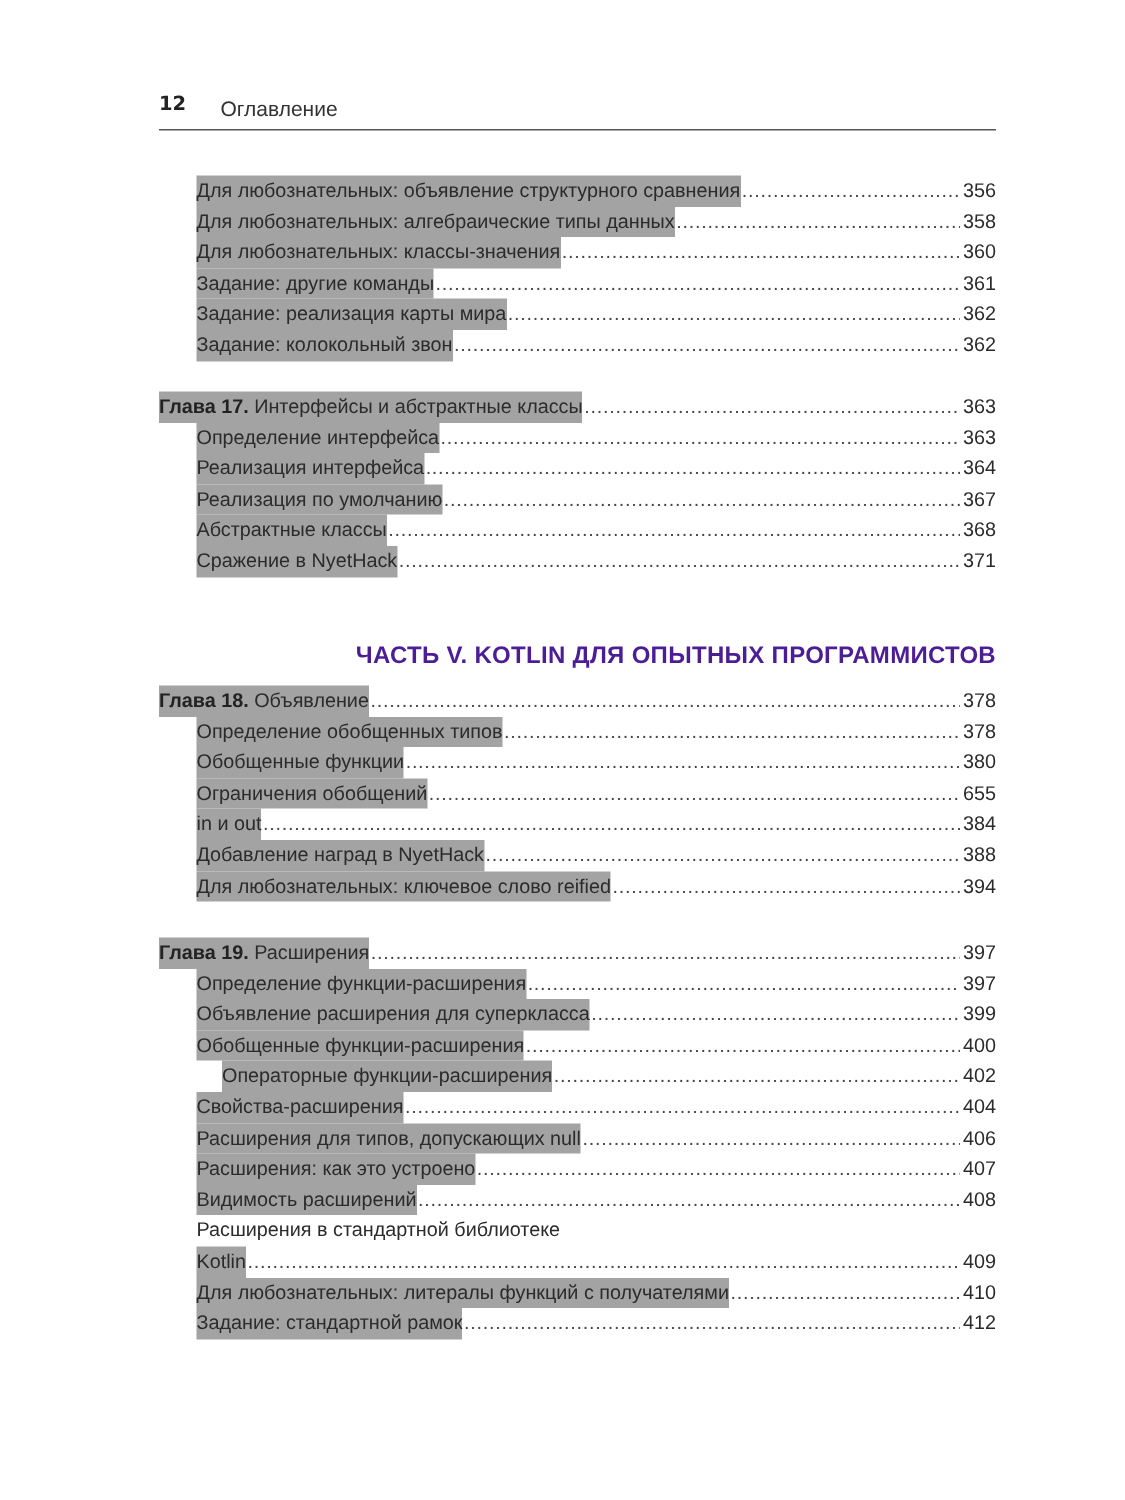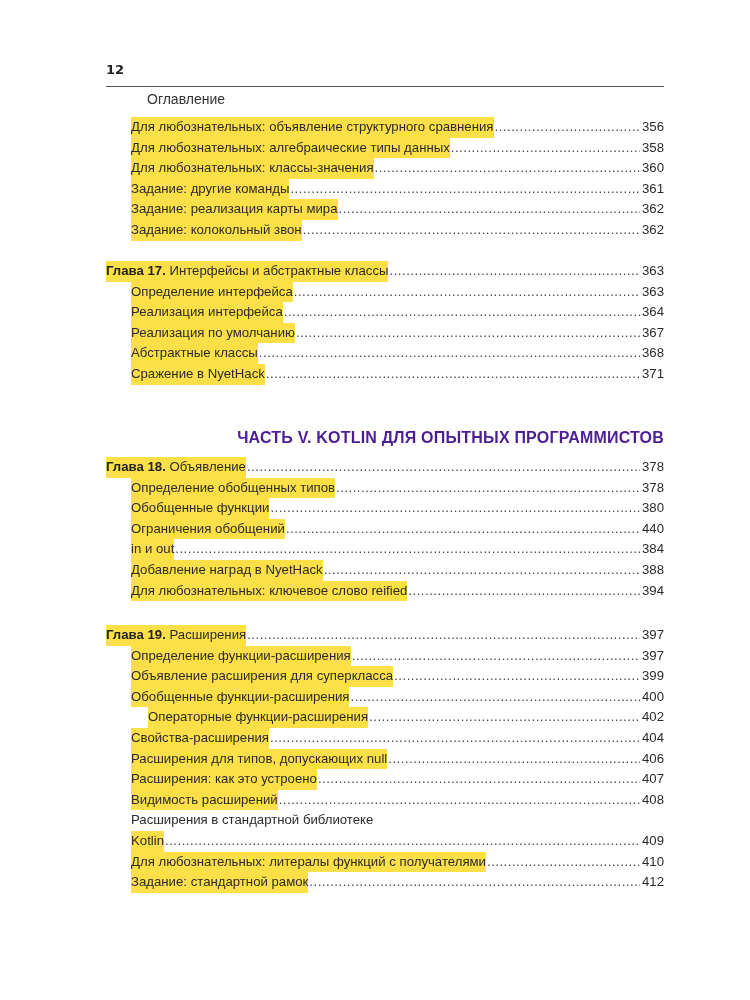--- a/index.html
+++ b/index.html
@@ -7,30 +7,30 @@
     width: 750px; height: 1000px; background: #ffffff; position: relative;
     font-family: "Liberation Sans", "DejaVu Sans", sans-serif; color: #2b2b2b;
     overflow: hidden;
   }
   .page { position: absolute; left: 106px; top: 0; width: 558px; }
   .header {
     position: absolute; top: 62px; left: 0; width: 558px; height: 24px;
     border-bottom: 1.5px solid #555;
   }
   .page-num { position: absolute; left: 0; top: 0; font-weight: bold; font-size: 13px; font-family: "DejaVu Sans", sans-serif; color: #222; }
-  .running-title { position: absolute; left: 41px; top: 2px; font-size: 14px; color: #333; margin-top: 27px; }
+  .running-title { position: absolute; left: 41px; top: 2px; font-size: 14px; color: #333; }
 
   .toc-block { position: absolute; left: 0; width: 558px; }
   .row {
     position: relative; height: 20.6px; font-size: 13.2px; line-height: 20.6px;
     display: flex; align-items: baseline; white-space: nowrap;
   }
   .row.lvl1 { padding-left: 25px; }
   .row.lvl2 { padding-left: 42px; }
-  .row .title { flex: 0 0 auto; background: #fde047; }
+  .row .title { flex: 0 0 auto; background: #a3a3a3; }
   .row .title b { font-weight: bold; color: #222; }
   .row .leader {
     flex: 1 1 auto; overflow: hidden; margin: 0 2px 0 1px;
     color: #444; letter-spacing: 0.5px;
   }
   .row .leader::before {
     content: "..................................................................................................................................................................................................................................................";
   }
   .row .pg { flex: 0 0 auto; text-align: right; }
   .row.multi { height: auto; display: block; }
@@ -131,21 +131,21 @@
         <span class="pg">378</span>
       </div>
     <div class="row lvl1">
         <span class="title">Обобщенные функции</span>
         <span class="leader"></span>
         <span class="pg">380</span>
       </div>
     <div class="row lvl1">
         <span class="title">Ограничения обобщений</span>
         <span class="leader"></span>
-        <span class="pg">440</span>
+        <span class="pg">655</span>
       </div>
     <div class="row lvl1">
         <span class="title">in и out</span>
         <span class="leader"></span>
         <span class="pg">384</span>
       </div>
     <div class="row lvl1">
         <span class="title">Добавление наград в NyetHack</span>
         <span class="leader"></span>
         <span class="pg">388</span>

